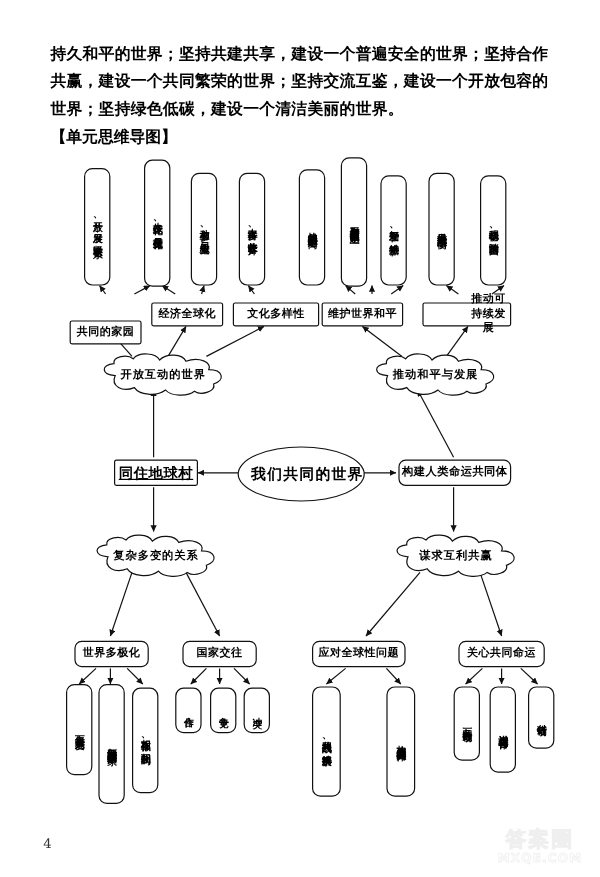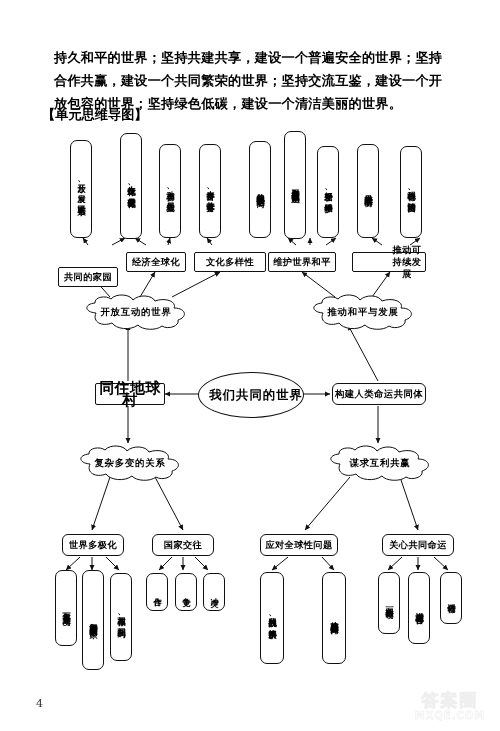--- a/index.html
+++ b/index.html
@@ -10,21 +10,21 @@
   }
   #page{position:absolute;inset:0;}
 
   
   .intro{
     position:absolute;left:42px;top:34px;width:420px;
     font-size:13.2px;line-height:23px;letter-spacing:.2px;
     font-weight:600;
     font-family:"DejaVu Serif","Liberation Serif",serif;
   }
-  .intro p{margin:12px;}
+  .intro p{margin:0;}
   .unit-label{
     position:absolute;left:42px;top:104px;
     font-size:13.2px;font-weight:600;line-height:22px;
     font-family:"DejaVu Serif","Liberation Serif",serif;
   }
 
   
   #wires{position:absolute;left:0;top:0;width:500px;height:731px;}
 
   
@@ -193,21 +193,21 @@
   <div class="cloud" style="left:305px;top:295px;width:116px;height:34px;">
     <svg viewBox="0 0 116 34" width="116" height="34">
       <path d="M18,18 C6,17 6,9 17,8 C16,2 28,0 33,4 C38,-2 52,-1 55,5
                C61,-1 74,0 77,6 C88,2 99,7 96,13 C108,13 110,22 100,25
                C102,31 90,35 84,31 C78,36 64,35 60,30 C52,36 38,34 34,28
                C24,32 14,27 18,18 Z" fill="#fff" stroke="#111" stroke-width="1"></path>
     </svg>
     <span class="cl-label">推动和平与发展</span>
   </div>
 
-  <div class="node hnode sq" style="left:95px;top:383px;width:70px;height:22px;font-size:15px;">同住地球村</div>
+  <div class="node hnode sq" style="left:95px;top:383px;width:70px;height:22px;font-size:12px;text-decoration:underline;">同住地球村</div>
 
   <div class="ellipse" style="left:198px;top:372px;width:104px;height:44px;">
     <span>我们共同的世界</span>
   </div>
 
   <div class="node hnode" style="left:332px;top:383px;width:94px;height:22px;font-size:9.4px;">构建人类命运共同体</div>
 
   <div class="cloud" style="left:72px;top:446px;width:116px;height:34px;">
     <svg viewBox="0 0 116 34" width="116" height="34">
       <path d="M18,18 C6,17 6,9 17,8 C16,2 28,0 33,4 C38,-2 52,-1 55,5

